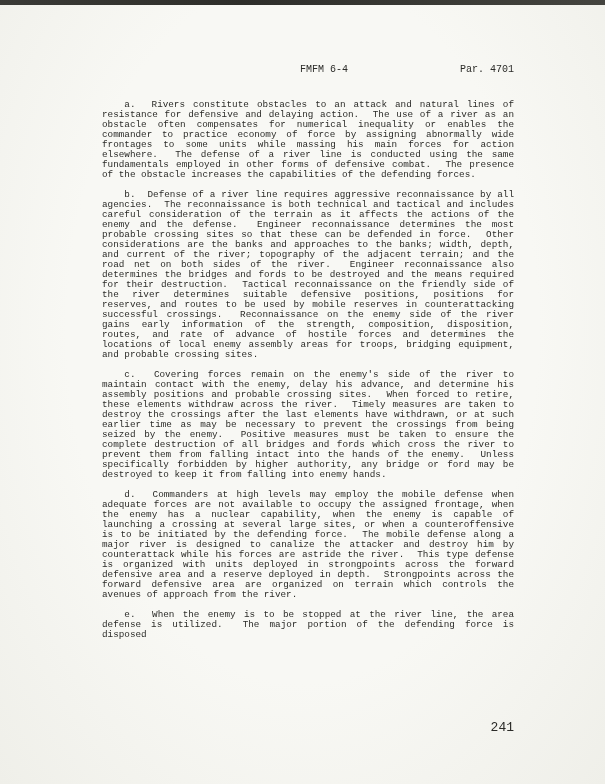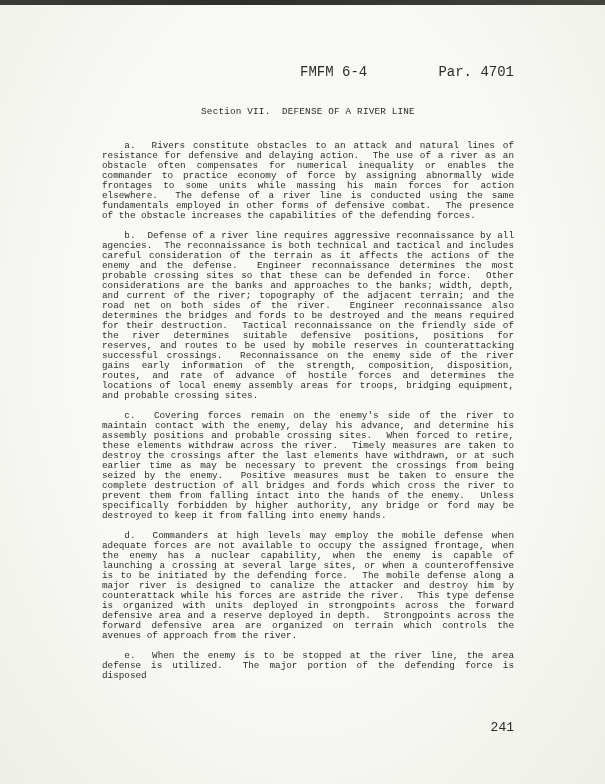--- a/index.html
+++ b/index.html
@@ -18,21 +18,21 @@
   }
   .scan-edge-top {
     position: absolute; top: 0; left: 0; right: 0; height: 5px;
     background: linear-gradient(90deg, #3a3a36 0%, #2e2e2a 40%, #44443f 100%);
   }
   .content {
     position: absolute; left: 102px; top: 64px; width: 412px;
   }
   .doc-header {
     position: relative; height: 12px;
-    font-size: 14px;
+    font-size: 10px;
   }
   .doc-ref { position: absolute; left: 198px; top: 0; }
   .par-ref { position: absolute; right: 0; top: 0; padding-left: 12px; }
   .section-title {
     margin-top: 30px;
     text-align: center;
     font-size: 9.3px;
     letter-spacing: 0.2px;
     white-space: pre-wrap;
   }
@@ -61,21 +61,20 @@
 
 <div class="page">
   <div class="scan-edge-top"></div>
 
   <div class="content">
     <div class="doc-header">
       <span class="doc-ref">FMFM 6-4</span>
       <span class="par-ref">Par. 4701</span>
     </div>
 
-    <div class="section-title">Section VII.  DEFENSE OF A RIVER LINE</div>
 
 
     <p class="para first">a.  Rivers constitute obstacles to an attack and natural lines of resistance for defensive and delaying action.  The use of a river as an obstacle often compensates for numerical inequality or enables the commander to practice economy of force by assigning abnormally wide frontages to some units while massing his main forces for action elsewhere.  The defense of a river line is conducted using the same fundamentals employed in other forms of defensive combat.  The presence of the obstacle increases the capabilities of the defending forces.</p>
     <p class="para">b.  Defense of a river line requires aggressive reconnaissance by all agencies.  The reconnaissance is both technical and tactical and includes careful consideration of the terrain as it affects the actions of the enemy and the defense.  Engineer reconnaissance determines the most probable crossing sites so that these can be defended in force.  Other considerations are the banks and approaches to the banks; width, depth, and current of the river; topography of the adjacent terrain; and the road net on both sides of the river.  Engineer reconnaissance also determines the bridges and fords to be destroyed and the means required for their destruction.  Tactical reconnaissance on the friendly side of the river determines suitable defensive positions, positions for reserves, and routes to be used by mobile reserves in counterattacking successful crossings.  Reconnaissance on the enemy side of the river gains early information of the strength, composition, disposition, routes, and rate of advance of hostile forces and determines the locations of local enemy assembly areas for troops, bridging equipment, and probable crossing sites.</p>
     <p class="para">c.  Covering forces remain on the enemy's side of the river to maintain contact with the enemy, delay his advance, and determine his assembly positions and probable crossing sites.  When forced to retire, these elements withdraw across the river.  Timely measures are taken to destroy the crossings after the last elements have withdrawn, or at such earlier time as may be necessary to prevent the crossings from being seized by the enemy.  Positive measures must be taken to ensure the complete destruction of all bridges and fords which cross the river to prevent them from falling intact into the hands of the enemy.  Unless specifically forbidden by higher authority, any bridge or ford may be destroyed to keep it from falling into enemy hands.</p>
     <p class="para">d.  Commanders at high levels may employ the mobile defense when adequate forces are not available to occupy the assigned frontage, when the enemy has a nuclear capability, when the enemy is capable of launching a crossing at several large sites, or when a counteroffensive is to be initiated by the defending force.  The mobile defense along a major river is designed to canalize the attacker and destroy him by counterattack while his forces are astride the river.  This type defense is organized with units deployed in strongpoints across the forward defensive area and a reserve deployed in depth.  Strongpoints across the forward defensive area are organized on terrain which controls the avenues of approach from the river.</p>
     <p class="para">e.  When the enemy is to be stopped at the river line, the area defense is utilized.  The major portion of the defending force is disposed</p>
   </div>
 
   <div class="page-number">241</div>

